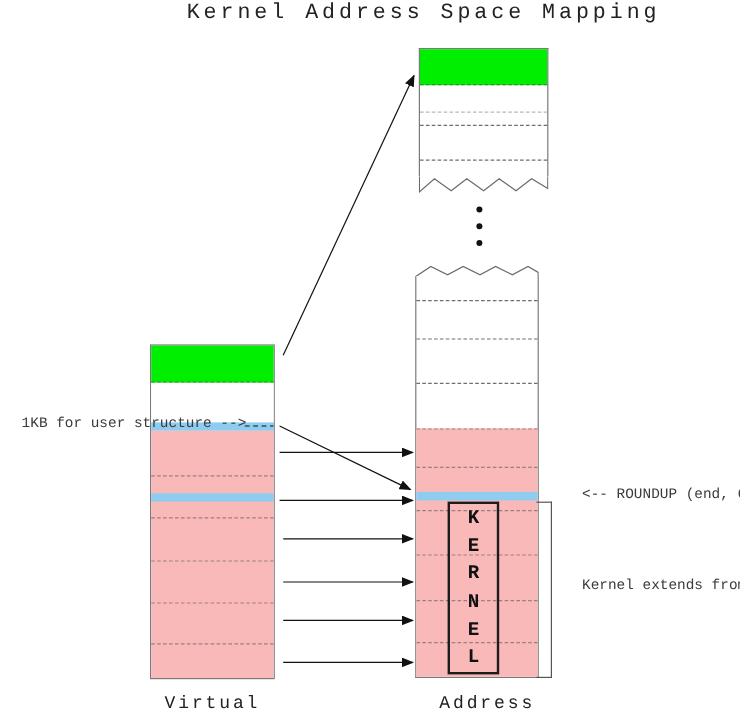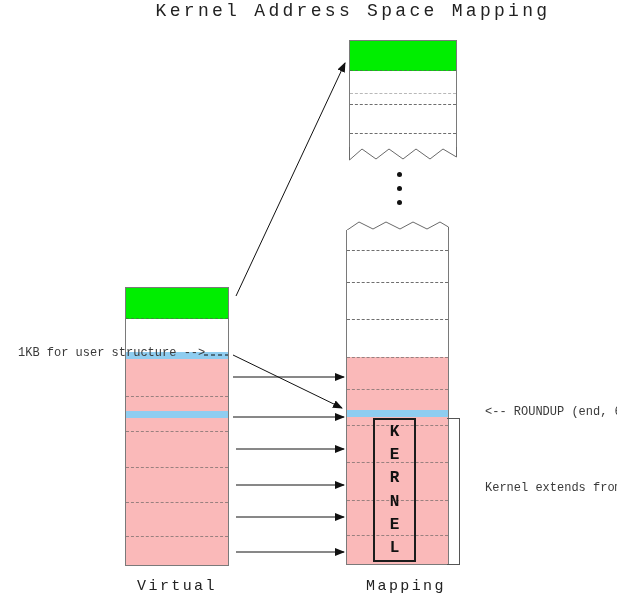--- a/index.html
+++ b/index.html
@@ -119,21 +119,21 @@
       </div>
   </div>
 
   <div class="extent-bracket"></div>
 
   <div class="small-label" style="left:0; top:346px;">1KB for user structure --&gt;</div>
   <div class="small-label" style="left:467px; top:405px;">&lt;-- ROUNDUP (end, 64 by</div>
   <div class="small-label" style="left:467px; top:481px;">Kernel extends from 0 t</div>
 
   <div class="col-label" style="left:177px; top:578px;">Virtual</div>
-  <div class="col-label" style="left:406px; top:578px;">Mapping</div>
+  <div class="col-label" style="left:406px; top:578px;">Address</div>
 
   <svg id="arrows-svg" class="arrows" width="617" height="598">
     <defs>
       <marker id="ah" markerWidth="10" markerHeight="8" refX="9" refY="4" orient="auto" markerUnits="userSpaceOnUse">
         <path d="M0,0 L10,4 L0,8 Z" fill="#111"></path>
       </marker>
     </defs>
   <line x1="236" y1="296" x2="345" y2="63" stroke="#111" stroke-width="1" marker-end="url(#ah)"></line>
       <line x1="233" y1="355" x2="342" y2="408" stroke="#111" stroke-width="1" marker-end="url(#ah)"></line>
       <line x1="233" y1="377" x2="344" y2="377" stroke="#111" stroke-width="1" marker-end="url(#ah)"></line>

